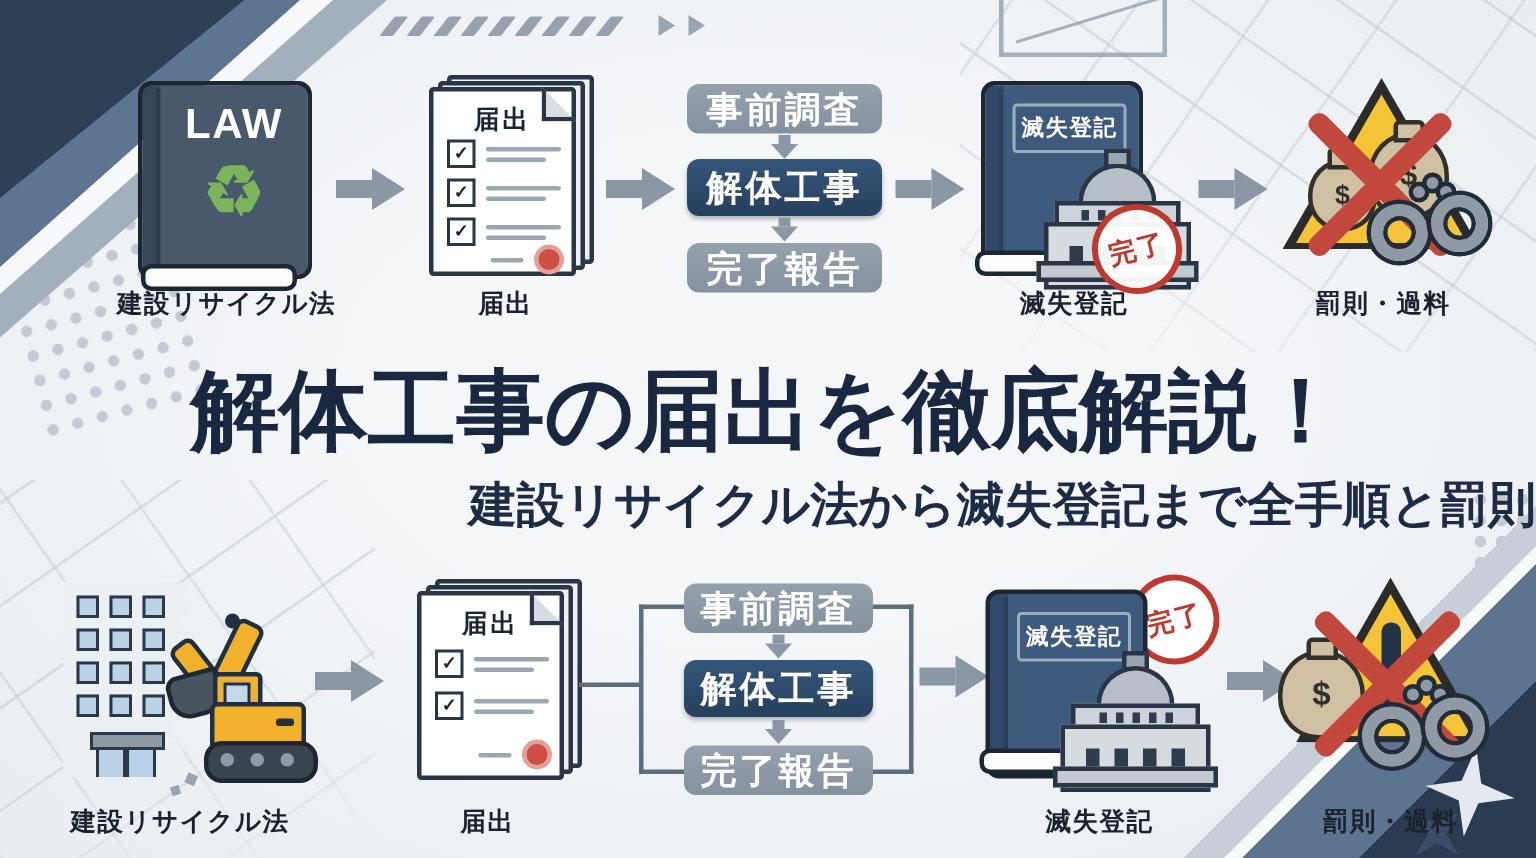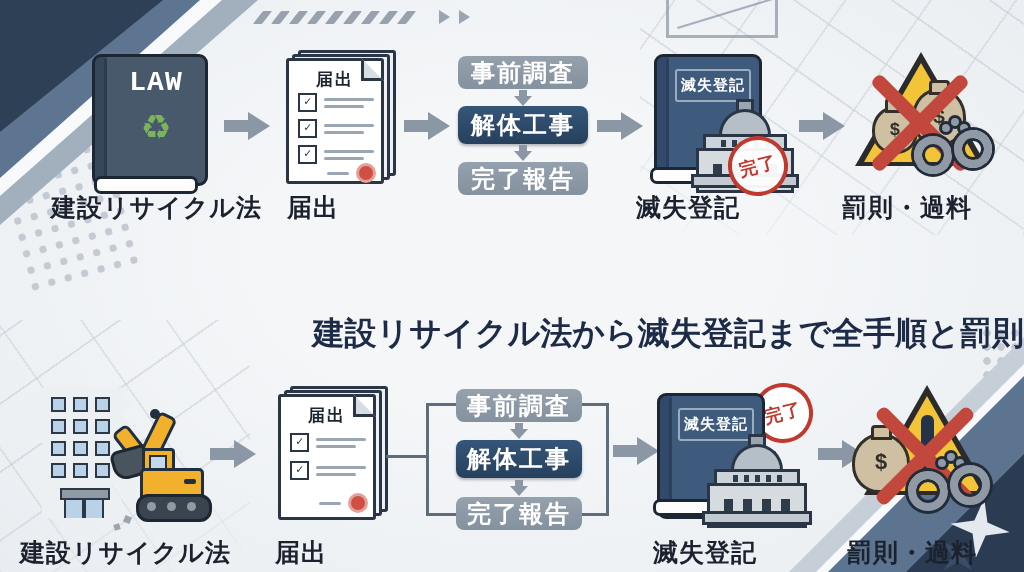--- a/index.html
+++ b/index.html
@@ -1,25 +1,25 @@
 <!DOCTYPE html>
 <html><head>
 <meta charset="utf-8">
 <style>
   html,body{margin:0;padding:0}
   .stage{position:relative;width:1024px;height:572px;overflow:hidden;
     background:radial-gradient(ellipse at 50% 45%, #f4f6f8 35%, #e9edf1 100%);
-    font-family:Liberation Mono, monospace;}
+    font-family:Liberation Sans, sans-serif;}
   .abs{position:absolute}
   .grp{position:absolute}
   
   .tl{top:0;left:0;clip-path:polygon(0 0,100% 0,0 100%)}
   .br{bottom:0;right:0;clip-path:polygon(100% 0,100% 100%,0 100%)}
   
-  .lbl{position:absolute;font-weight:bold;font-size:25px;color:#1b222e;letter-spacing:1px;white-space:nowrap}
+  .lbl{position:absolute;font-weight:bold;font-size:17px;color:#1b222e;text-align:center;letter-spacing:1px;white-space:nowrap}
   
   .main-title{position:absolute;left:0;top:238px;width:1024px;text-align:center;
     font-size:59px;font-weight:900;color:#1a2740;letter-spacing:0px;line-height:72px}
   .sub-title{position:absolute;left:0;top:314px;width:1024px;text-align:right;
     font-size:32px;font-weight:800;color:#1d2b47;line-height:44px}
   
   .arr{position:absolute;width:46px;height:28px}
   .arr::before{content:"";position:absolute;left:0;top:8px;width:24px;height:12px;background:#8b97a4}
   .arr::after{content:"";position:absolute;left:24px;top:0;border-top:14px solid transparent;border-bottom:14px solid transparent;border-left:22px solid #8b97a4}
   
@@ -219,20 +219,21 @@
     <div class="xbar" style="left:6px;top:70px;width:128px;transform:rotate(45deg)"></div>
     <div class="xbar" style="left:6px;top:70px;width:128px;transform:rotate(-45deg)"></div>
     <div class="cdot" style="left:92px;top:78px"></div>
     <div class="cdot" style="left:101px;top:72px"></div>
     <div class="cdot" style="left:110px;top:78px"></div>
     <div class="ring" style="left:64px;top:90px;width:22px;height:22px"></div>
     <div class="ring" style="left:104px;top:84px;width:22px;height:22px"></div>
   </div>
   <div class="lbl" style="left:842px;top:191px;width:160px">罰則・過料</div>
 
+  <div class="main-title">解体工事の届出を徹底解説！</div>
   <div class="sub-title">建設リサイクル法から滅失登記まで全手順と罰則</div>
 
   <div class="grp" style="left:28px;top:382px;width:205px;height:150px">
     <div class="bld" style="left:14px;top:6px;width:100px;height:130px">
       <div class="wingrid">
         <div class="win"></div>
           <div class="win"></div>
           <div class="win"></div>
         <div class="win"></div>
           <div class="win"></div>

